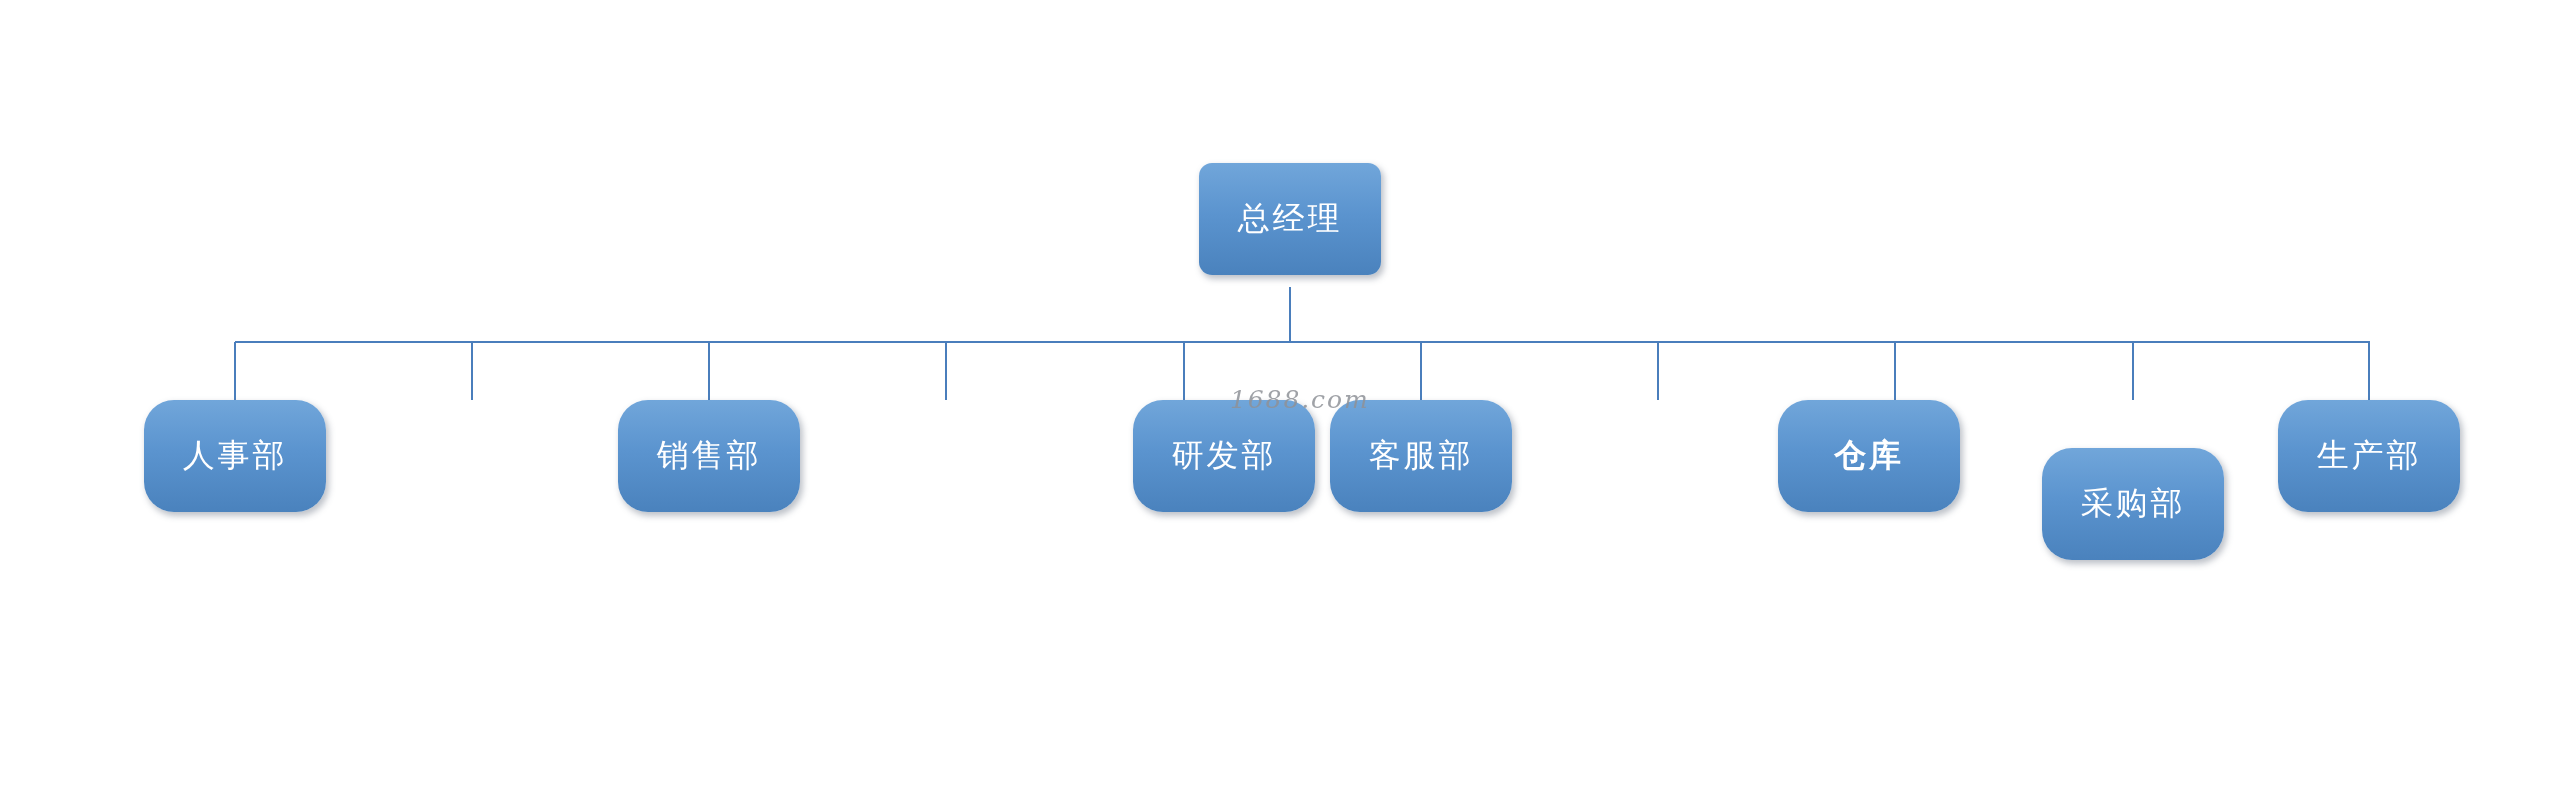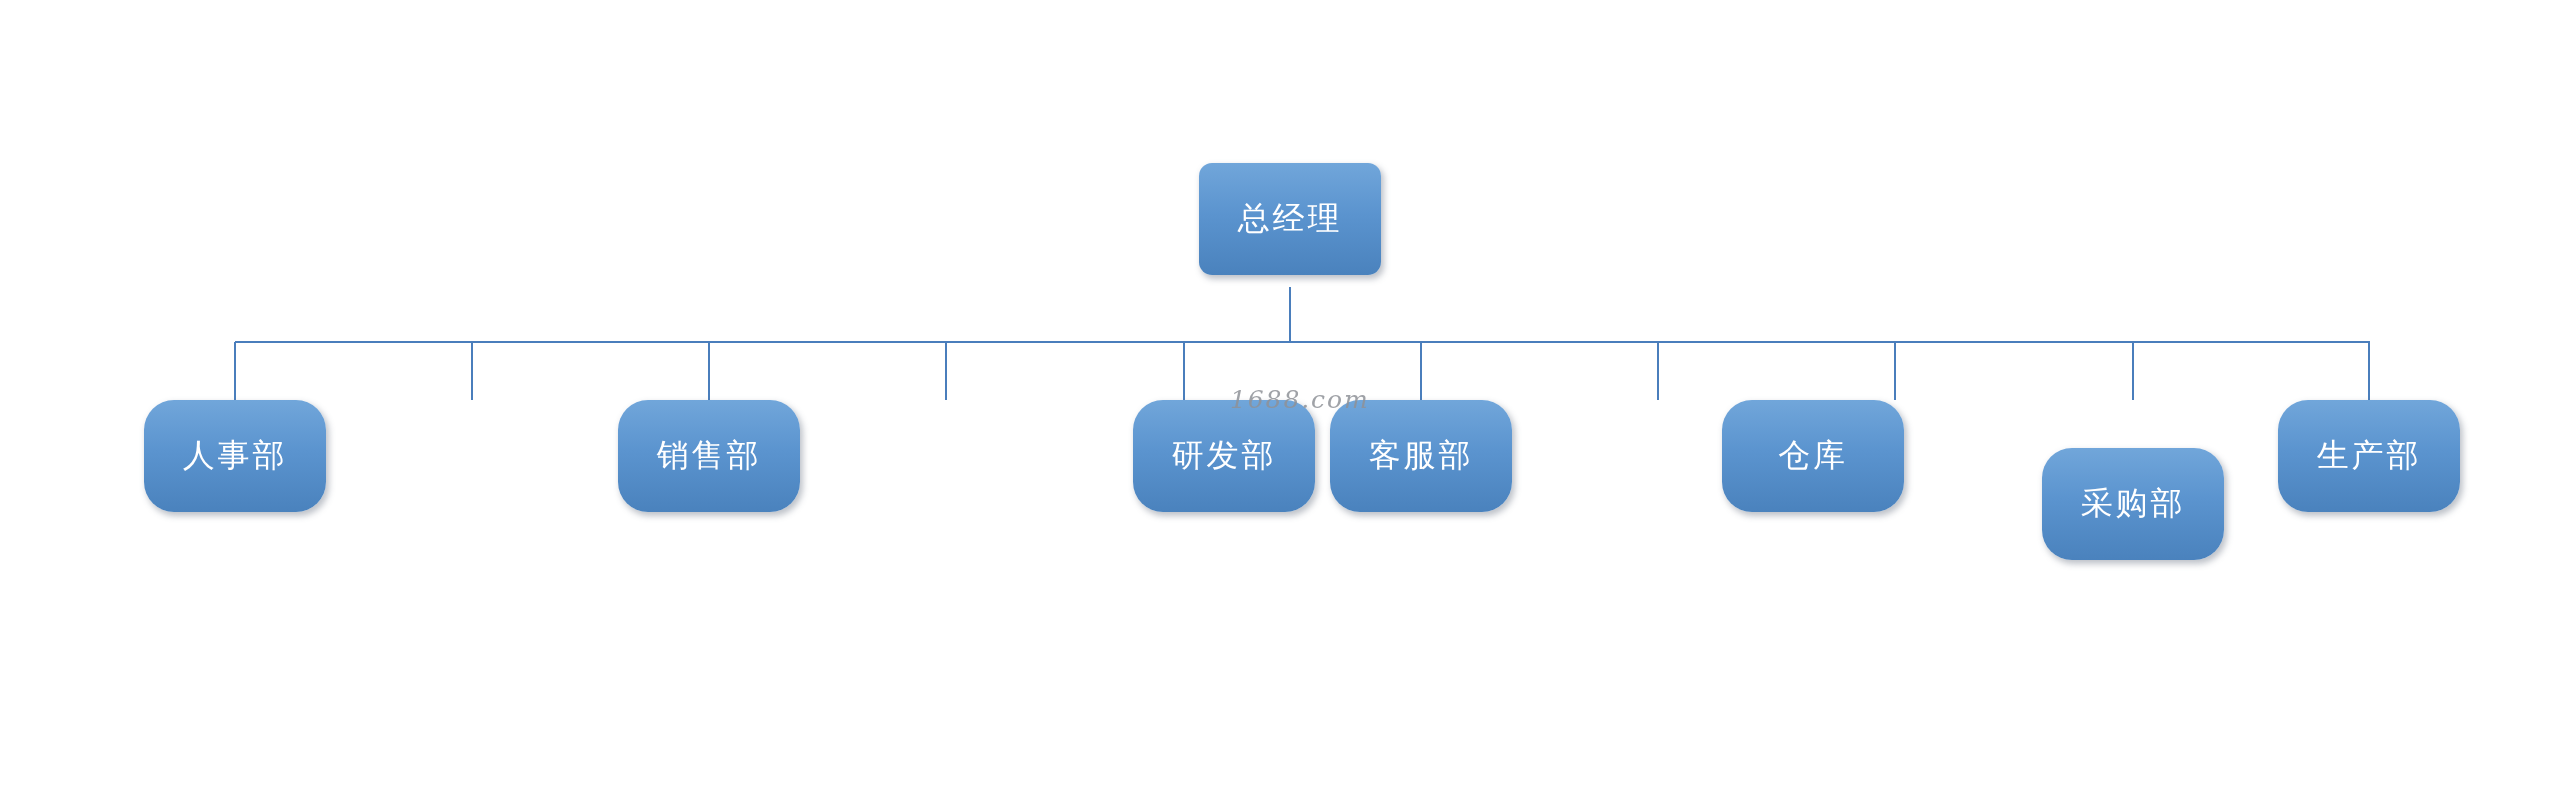--- a/index.html
+++ b/index.html
@@ -64,21 +64,21 @@
   #stub-8 { left: 2132px; }
   #stub-9 { left: 2368px; }
 
   #child-0 { left: 144px; }
   #child-1 { left: 381px; }
   #child-2 { left: 618px; }
   #child-3 { left: 855px; }
   #child-4 { left: 1093px; margin-left: 40px; }
   #child-5 { left: 1330px; }
   #child-6 { left: 1567px; }
-  #child-7 { left: 1722px; }
+  #child-7 { left: 1778px; font-weight: bold; }
   #child-8 { left: 2042px; margin-top: 48px; }
   #child-9 { left: 2278px; }
 
   .watermark {
     position: absolute;
     left: 1230px;
     top: 385px;
     font-family: "DejaVu Serif", "Liberation Serif", serif;
     font-style: italic;
     font-size: 25px;

